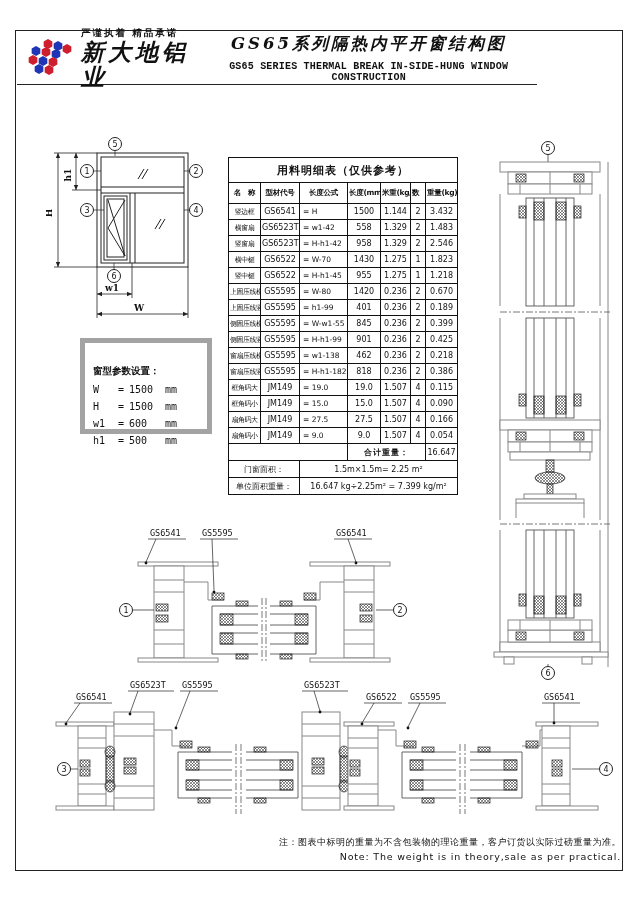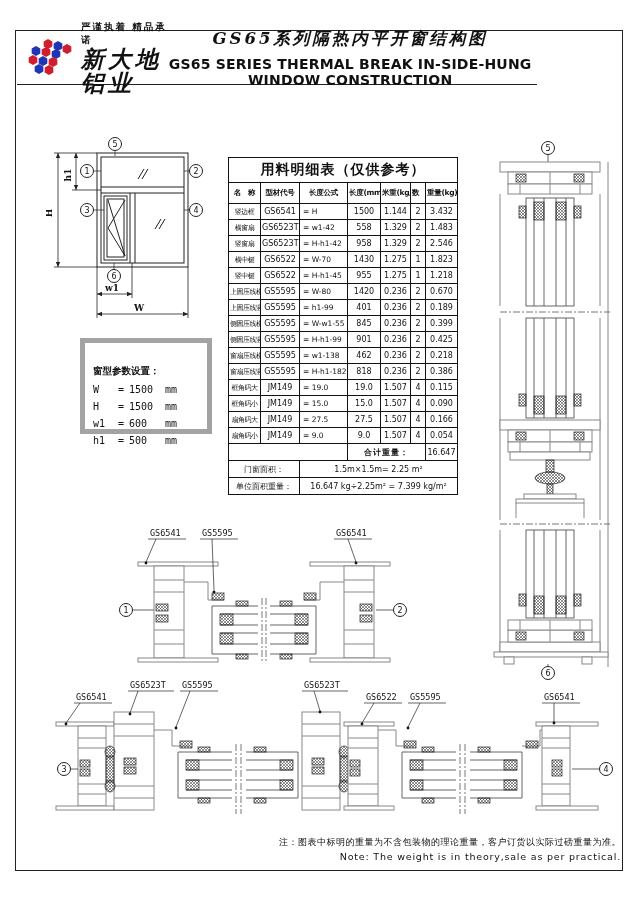--- a/index.html
+++ b/index.html
@@ -10,32 +10,32 @@
   .hdr{position:absolute;left:17px;top:32px;width:520px;height:52px;border-bottom:1.5px solid #222;
        display:flex;align-items:center;background:#fff;}
   .logo{margin-left:10px;flex:0 0 auto;}
   .brand{margin-left:6px;}
   .slogan{font-size:9.5px;font-weight:700;letter-spacing:2px;}
   .company{font-family:"DejaVu Serif","Liberation Serif",serif;font-size:23px;font-weight:700;
            font-style:italic;letter-spacing:4px;line-height:1.05;}
   .titles{margin-left:auto;text-align:center;padding-right:4px;}
   .t-cn{font-family:"DejaVu Serif","Liberation Serif",serif;font-size:16.5px;font-weight:700;
         font-style:italic;letter-spacing:3px;}
-  .t-en{font-size:14px;font-weight:700;margin-top:6px;letter-spacing:0.2px;}
+  .t-en{font-size:10px;font-weight:700;margin-top:6px;letter-spacing:0.2px;font-family:Liberation Mono, monospace;}
   
   .params{position:absolute;left:80px;top:338px;width:132px;height:96px;border:5px solid #a3a3a3;
           padding:22px 8px;box-sizing:border-box;font-size:9.5px;}
   .p-title{font-weight:700;margin-bottom:3px;}
   .p-row{display:flex;height:17px;align-items:center;font-family:"DejaVu Sans Mono","Liberation Mono",monospace;font-size:10px;}
   .p-n{width:20px;} .p-e{width:16px;text-align:center;} .p-v{width:36px;} .p-u{}
   
   .mat{position:absolute;left:228px;top:157px;border-collapse:collapse;table-layout:fixed;
        width:229px;border:1.5px solid #111;background:#fff;}
   .mat th,.mat td{border:1px solid #111;padding:0 1px;text-align:center;overflow:hidden;white-space:nowrap;}
-  .mat .title-row th{height:24px;font-size:14px;font-weight:700;letter-spacing:1px;border-bottom:1px solid #111;}
+  .mat .title-row th{height:24px;font-size:11px;font-weight:700;letter-spacing:1px;border-bottom:1px solid #111;}
   .mat thead .head-row th{height:20px;font-size:7.5px;font-weight:700;letter-spacing:-0.3px;}
   .mat tbody td{height:15px;font-size:8px;}
   .mat tbody td.c0{font-size:7px;letter-spacing:-0.5px;}
   .mat tbody td.c2{text-align:left;padding-left:3px;font-size:7.5px;}
   .mat tfoot td{height:16px;font-size:8px;}
   .mat .sum-label{font-weight:700;letter-spacing:1px;}
   
   .elev{position:absolute;left:46px;top:130px;}
   .midsec{position:absolute;left:116px;top:526px;}
   .botsec{position:absolute;left:50px;top:672px;}

